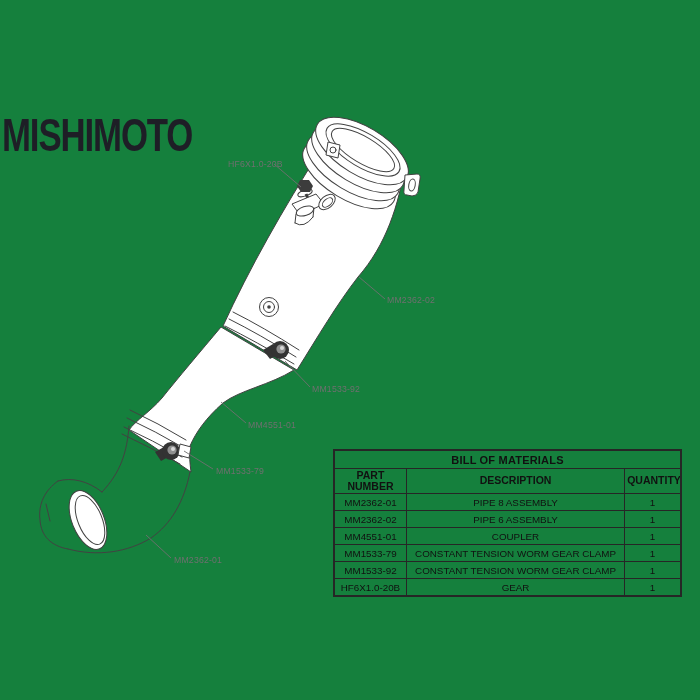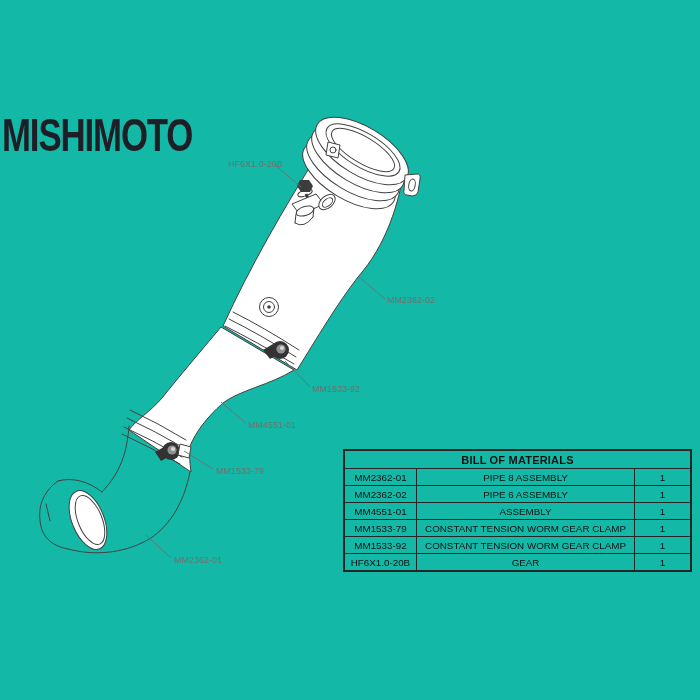--- a/index.html
+++ b/index.html
@@ -1,27 +1,27 @@
 <!DOCTYPE html>
 <html><head>
 <meta charset="utf-8">
 <style>
   html,body{margin:0;padding:0;background:#fff;}
-  .canvas{position:relative;width:700px;height:700px;background:#14b8a6;overflow:hidden;
+  .canvas{position:relative;width:700px;height:700px;background:#15803d;overflow:hidden;
           font-family:"Liberation Sans",sans-serif;}
   .logo{position:absolute;left:2px;top:107px;font-size:47px;font-weight:900;
         letter-spacing:-1.5px;color:#1e1e26;transform:scaleX(0.74);transform-origin:left top;
         white-space:nowrap;}
   svg.diagram{position:absolute;left:0;top:0;}
   svg .ln{stroke:#424242;stroke-width:1;fill:none;stroke-linecap:round;stroke-linejoin:round;}
   svg .wh{stroke:#424242;stroke-width:1;fill:#ffffff;stroke-linejoin:round;}
   svg .dk{fill:#333333;stroke:none;}
   svg .leader{stroke:#6f6f6f;stroke-width:0.9;fill:none;}
   svg text.callout{font-family:"Liberation Sans",sans-serif;font-size:8.7px;fill:#6f6f6f;letter-spacing:0.2px;}
-  .bom{position:absolute;left:333px;top:449px;width:349px;margin-left:10px;}
+  .bom{position:absolute;left:333px;top:449px;width:349px;}
   .bom table{border-collapse:collapse;width:100%;border:2px solid #262626;table-layout:fixed;}
   .bom td{border:1px solid #262626;text-align:center;vertical-align:middle;color:#111;
           padding:0 2px;overflow:hidden;white-space:nowrap;}
   .bom .title-row td{height:17px;font-size:11px;font-weight:bold;letter-spacing:0.2px;}
   .bom .head-row td{height:24px;font-size:10.5px;font-weight:bold;white-space:normal;line-height:1.05;}
   .bom .data-row td{height:16px;font-size:9.8px;}
   .col-part{width:72px;}
   .col-desc{width:217px;}
   .col-qty{width:56px;}
 </style>
@@ -134,33 +134,38 @@
     <table>
       <colgroup>
           <col class="col-part">
           <col class="col-desc">
           <col class="col-qty">
         </colgroup>
       <tbody>
           <tr class="title-row">
         <td colspan="3">BILL OF MATERIALS</td>
       </tr>
+      <tr class="head-row">
+        <td>PART NUMBER</td>
+        <td>DESCRIPTION</td>
+        <td>QUANTITY</td>
+      </tr>
       <tr class="data-row">
         <td>MM2362-01</td>
         <td>PIPE 8 ASSEMBLY</td>
         <td>1</td>
       </tr>
       <tr class="data-row">
         <td>MM2362-02</td>
         <td>PIPE 6 ASSEMBLY</td>
         <td>1</td>
       </tr>
       <tr class="data-row">
         <td>MM4551-01</td>
-        <td>ASSEMBLY</td>
+        <td>COUPLER</td>
         <td>1</td>
       </tr>
       <tr class="data-row">
         <td>MM1533-79</td>
         <td>CONSTANT TENSION WORM GEAR CLAMP</td>
         <td>1</td>
       </tr>
       <tr class="data-row">
         <td>MM1533-92</td>
         <td>CONSTANT TENSION WORM GEAR CLAMP</td>

